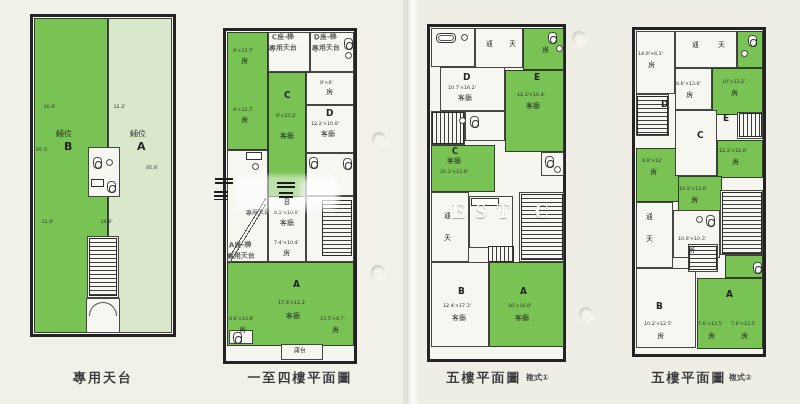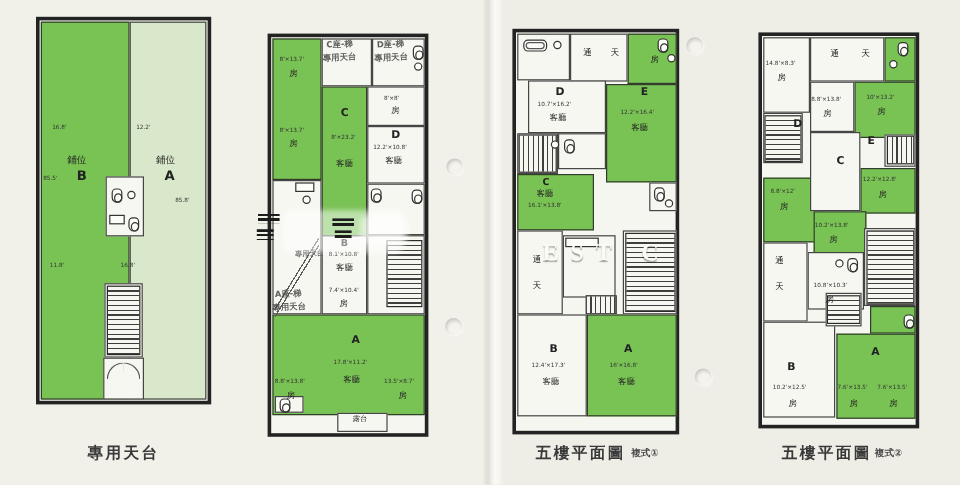--- a/index.html
+++ b/index.html
@@ -137,20 +137,21 @@
     <div class="lbl hand" style="left: 229px; top: 242px; font-size: 7px;">A座-梯</div>
     <div class="lbl hand" style="left: 227px; top: 253px; font-size: 7px;">專用天台</div>
     <div class="lbl unit" style="left: 293px; top: 280px; font-size: 9px;">A</div>
     <div class="lbl dim" style="left: 278px; top: 300px; font-size: 6px;">17.8'×11.2'</div>
     <div class="lbl room" style="left: 286px; top: 313px; font-size: 7px;">客廳</div>
     <div class="lbl dim" style="left: 229px; top: 316px; font-size: 6px;">8.8'×13.8'</div>
     <div class="lbl room" style="left: 239px; top: 327px; font-size: 7px;">房</div>
     <div class="lbl dim" style="left: 320px; top: 316px; font-size: 6px;">13.5'×8.7'</div>
     <div class="lbl room" style="left: 332px; top: 327px; font-size: 7px;">房</div>
     <div class="lbl room" style="left: 294px; top: 347px; font-size: 6px;">露台</div>
+    <div class="caption" style="left: 300px; top: 369px;">一至四樓平面圖</div>
     <div class="plan-frame" style="left: 427px; top: 24px; width: 139px; height: 338px;"></div>
     <div class="area" style="left: 523px; top: 28px; width: 41px; height: 42px; background: rgb(121, 194, 84);"></div>
     <div class="area" style="left: 505px; top: 70px; width: 59px; height: 82px; background: rgb(121, 194, 84);"></div>
     <div class="area" style="left: 431px; top: 145px; width: 64px; height: 47px; background: rgb(121, 194, 84);"></div>
     <div class="area" style="left: 489px; top: 262px; width: 75px; height: 85px; background: rgb(121, 194, 84);"></div>
     <div class="area" style="left: 475px; top: 28px; width: 48px; height: 40px; background: rgb(247, 247, 242);"></div>
     <div class="area" style="left: 431px; top: 28px; width: 44px; height: 39px; background: rgb(247, 247, 242);"></div>
     <div class="area" style="left: 440px; top: 67px; width: 65px; height: 44px; background: rgb(247, 247, 242);"></div>
     <div class="area" style="left: 431px; top: 111px; width: 34px; height: 34px; background: rgb(247, 247, 242);"></div>
     <div class="area" style="left: 465px; top: 111px; width: 40px; height: 30px; background: rgb(247, 247, 242);"></div>

